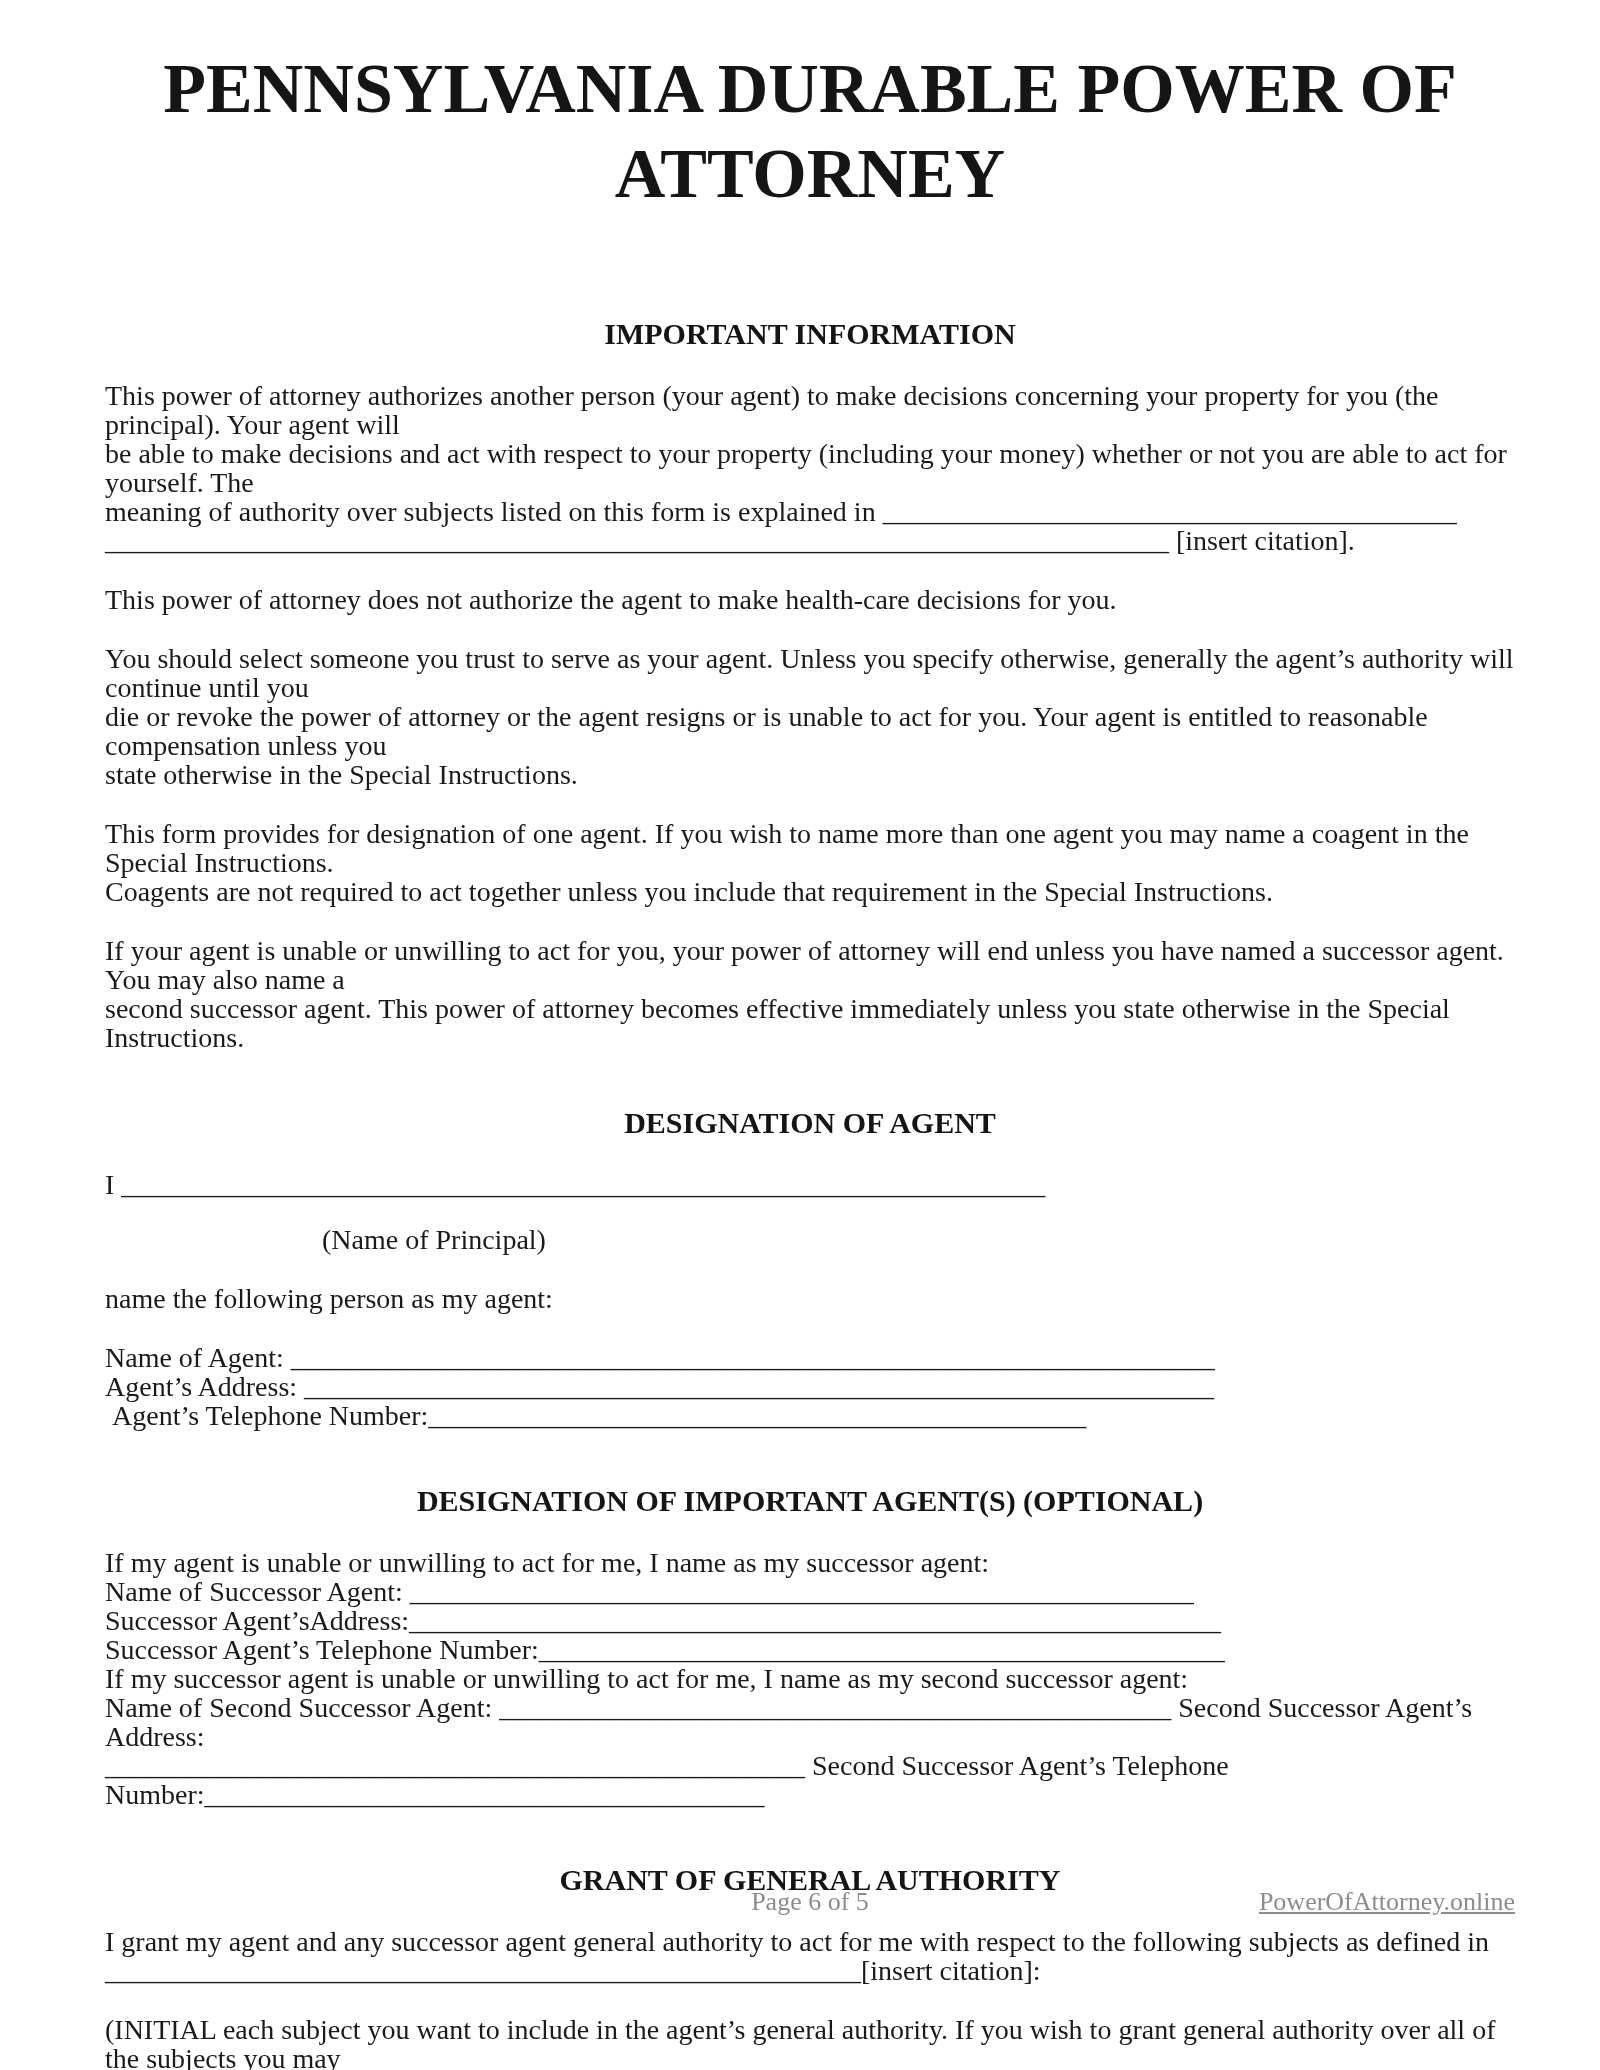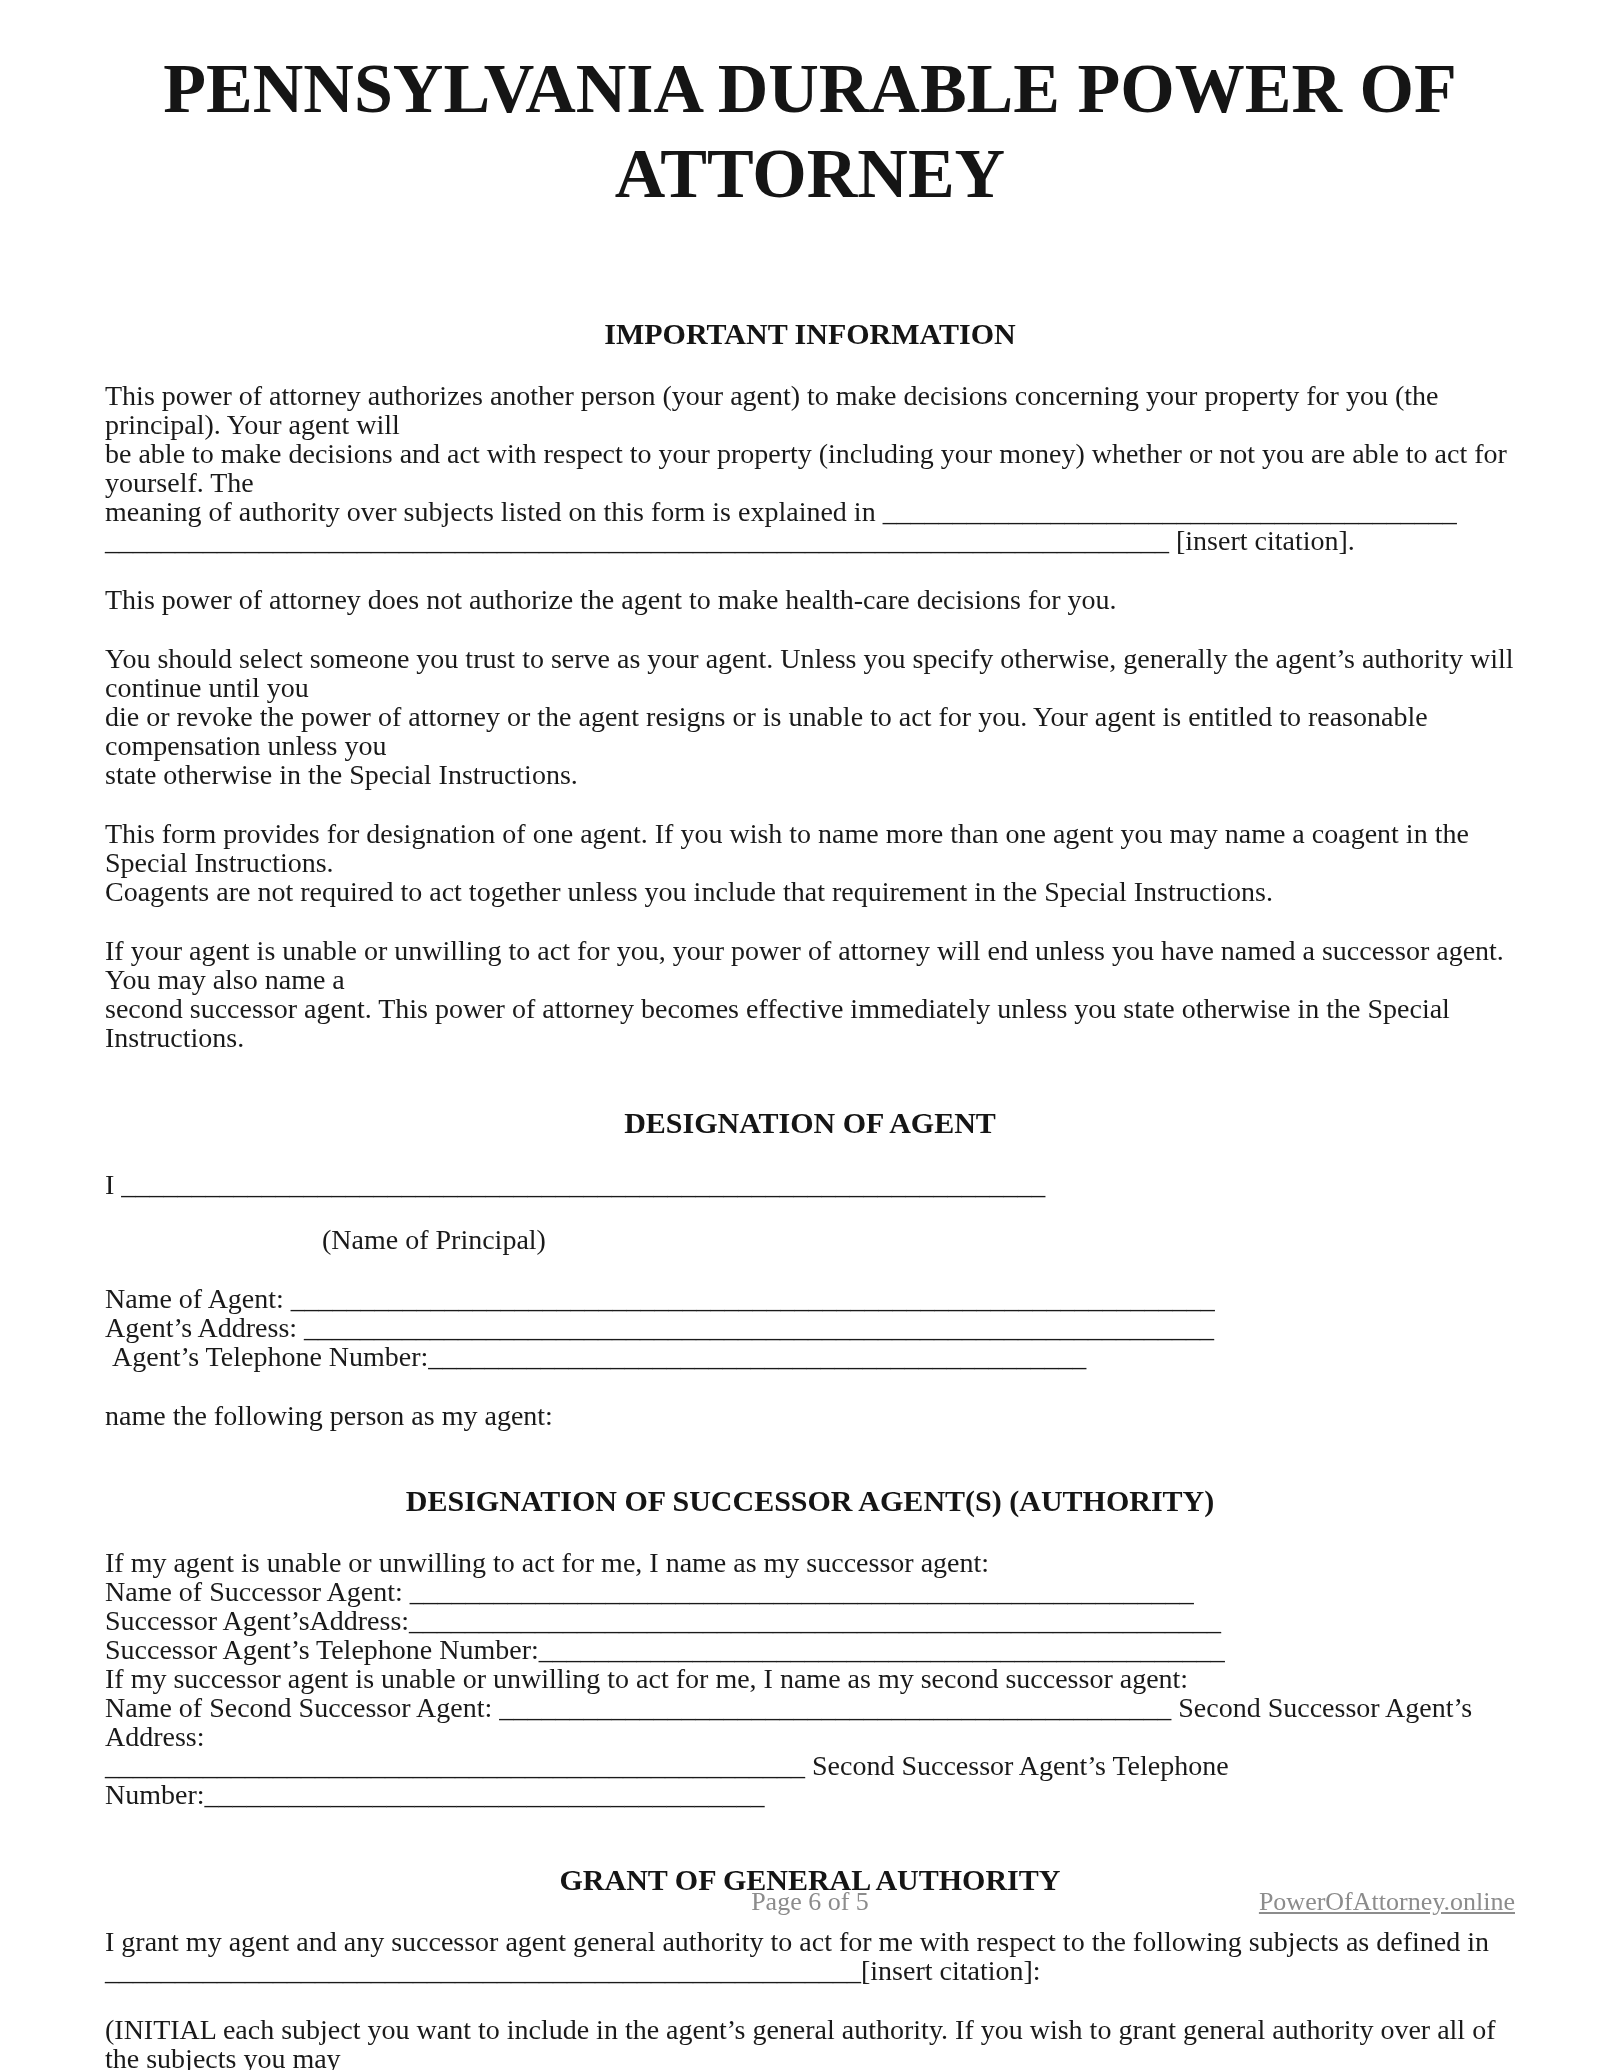--- a/index.html
+++ b/index.html
@@ -96,28 +96,28 @@
     <p class="para">This form provides for designation of one agent. If you wish to name more than one agent you may name a coagent in the Special Instructions.
 Coagents are not required to act together unless you include that requirement in the Special Instructions.</p>
     <p class="para">If your agent is unable or unwilling to act for you, your power of attorney will end unless you have named a successor agent. You may also name a
 second successor agent. This power of attorney becomes effective immediately unless you state otherwise in the Special Instructions.</p>
   </section>
 
   <section>
     <h2 class="section-heading">DESIGNATION OF AGENT</h2>
     <p class="para tight">I __________________________________________________________________</p>
     <p class="para caption">(Name of Principal)</p>
+    <p class="para">name the following person as my agent:</p>
     <p class="para">Name of Agent: __________________________________________________________________
 Agent’s Address: _________________________________________________________________
  Agent’s Telephone Number:_______________________________________________</p>
-    <p class="para">name the following person as my agent:</p>
   </section>
 
   <section>
-    <h2 class="section-heading">DESIGNATION OF SUCCESSOR AGENT(S) (AUTHORITY)</h2>
+    <h2 class="section-heading">DESIGNATION OF IMPORTANT AGENT(S) (OPTIONAL)</h2>
     <p class="para">If my agent is unable or unwilling to act for me, I name as my successor agent:
 Name of Successor Agent: ________________________________________________________
 Successor Agent’sAddress:__________________________________________________________
 Successor Agent’s Telephone Number:_________________________________________________
 If my successor agent is unable or unwilling to act for me, I name as my second successor agent:
 Name of Second Successor Agent: ________________________________________________ Second Successor Agent’s Address:
 __________________________________________________ Second Successor Agent’s Telephone
 Number:________________________________________</p>
   </section>
 

